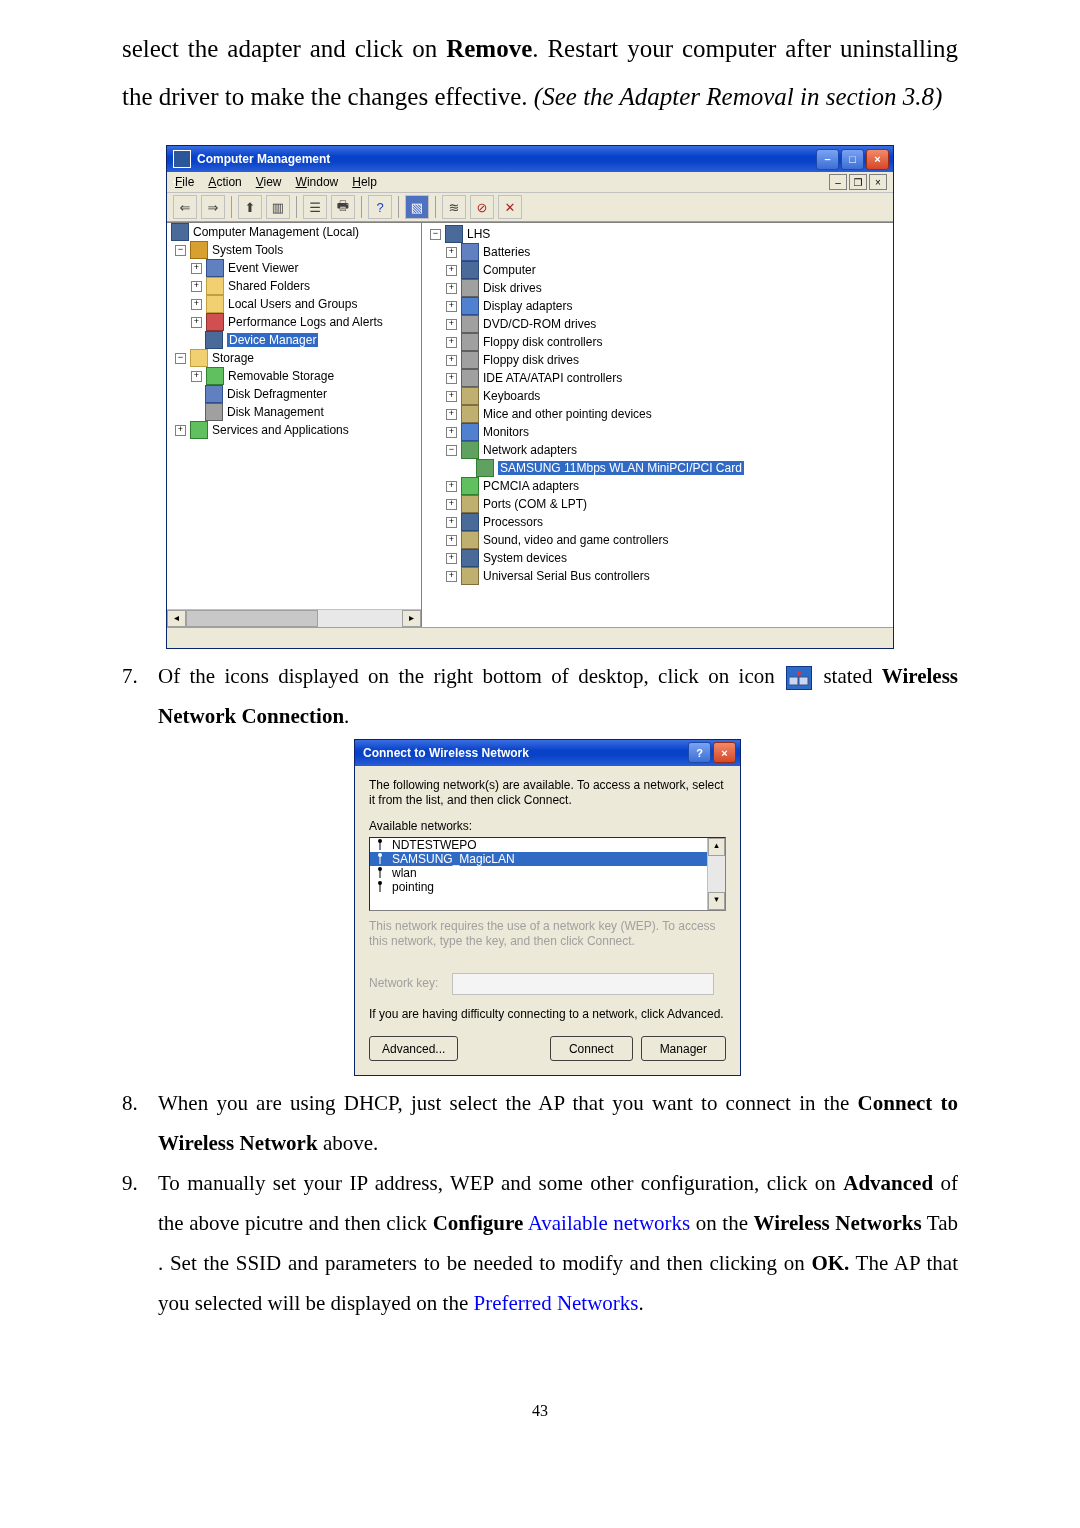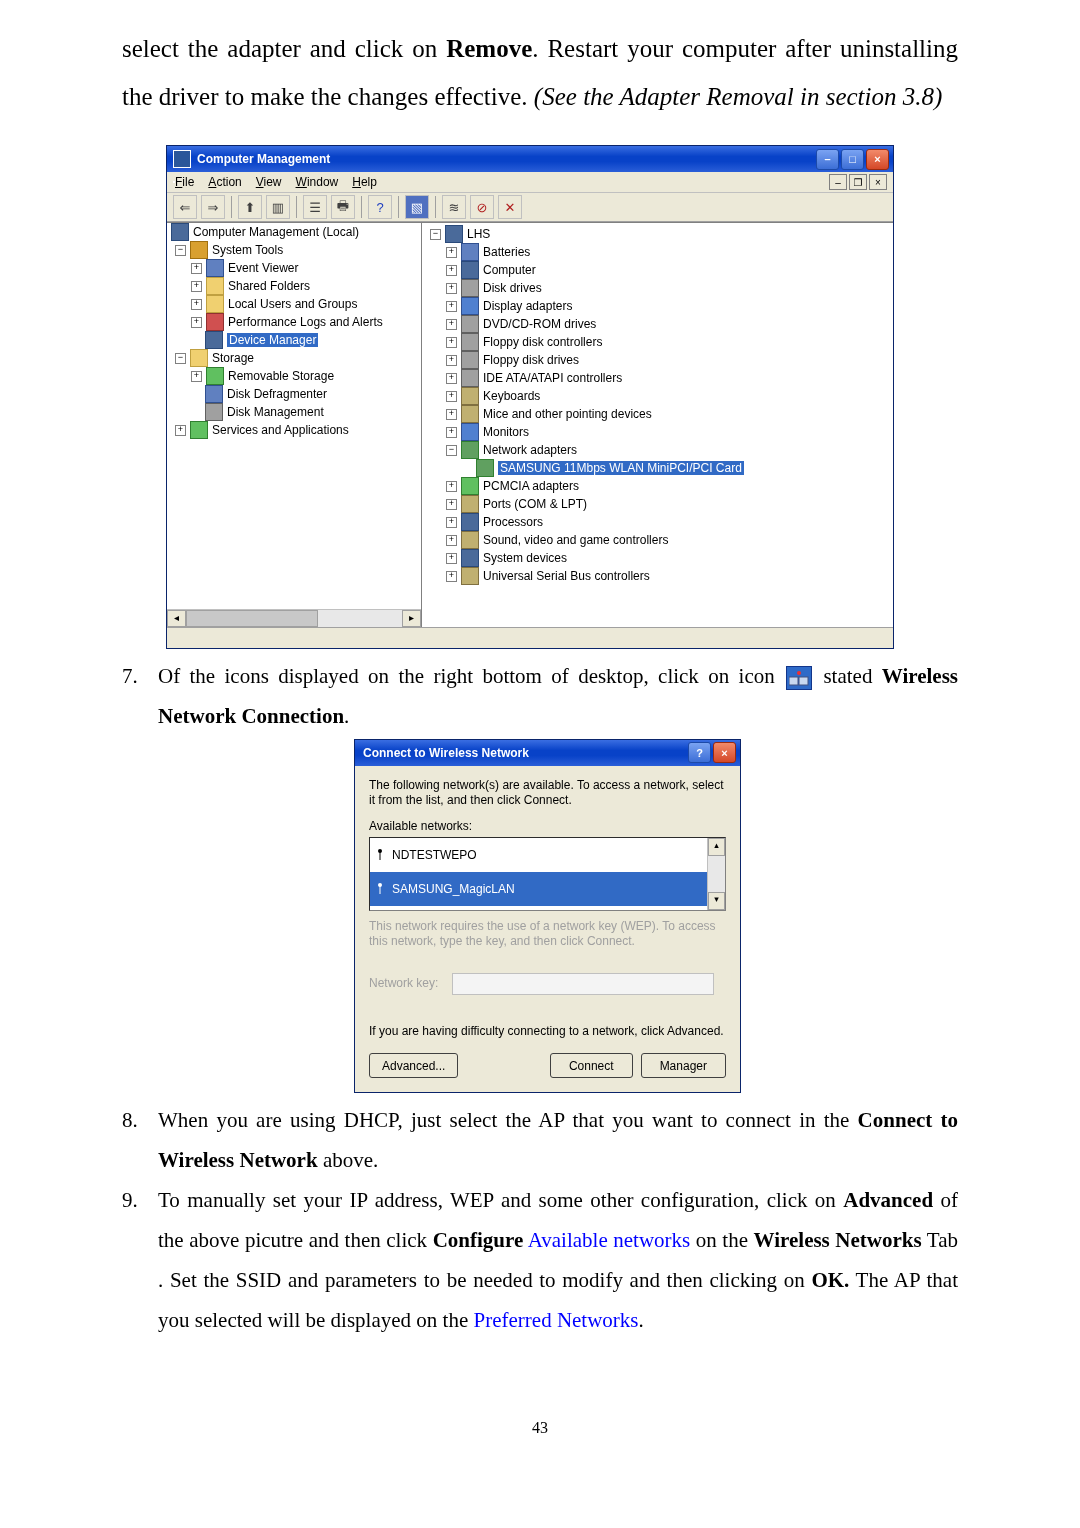--- a/index.html
+++ b/index.html
@@ -209,21 +209,21 @@
   .netlist {
     border: 1px inset #808080;
     background: #fff;
     height: 72px;
     overflow: hidden;
     position: relative;
   }
   .netrow {
     display: flex;
     align-items: center;
-    height: 34px;
+    height: 14px;
     padding-left: 4px;
     font-size: 12px;
   }
   .netrow .nicon {
     width: 12px; height: 12px;
     margin-right: 6px;
   }
   .nicon svg { width: 12px; height: 12px; }
   .netsel { background: #316ac5; color: #fff; }
   .listscroll {
@@ -570,21 +570,21 @@
           <div class="vsbbtn">▴</div>
           <div class="vsbtrack"></div>
           <div class="vsbbtn">▾</div>
         </div>
       </div>
       <div class="dlgtxt gray" style="margin-top:8px">This network requires the use of a network key (WEP). To access this network, type the key, and then click Connect.</div>
       <div style="margin-top:23px">
         <span class="gray">Network key:</span>
         <span class="keyin" style="margin-left:10px"></span>
       </div>
-      <div class="dlgtxt" style="margin-top:29px">If you are having difficulty connecting to a network, click Advanced.</div>
+      <div class="dlgtxt" style="margin-top:12px">If you are having difficulty connecting to a network, click Advanced.</div>
       <div class="dlgbtns">
         <div class="pushbtn">Advanced...</div>
         <div style="flex:1"></div>
         <div class="pushbtn" style="margin-right:8px;padding:0 18px">Connect</div>
         <div class="pushbtn" style="padding:0 18px">Manager</div>
       </div>
     </div>
   </div>
 
   <div class="num-item">

